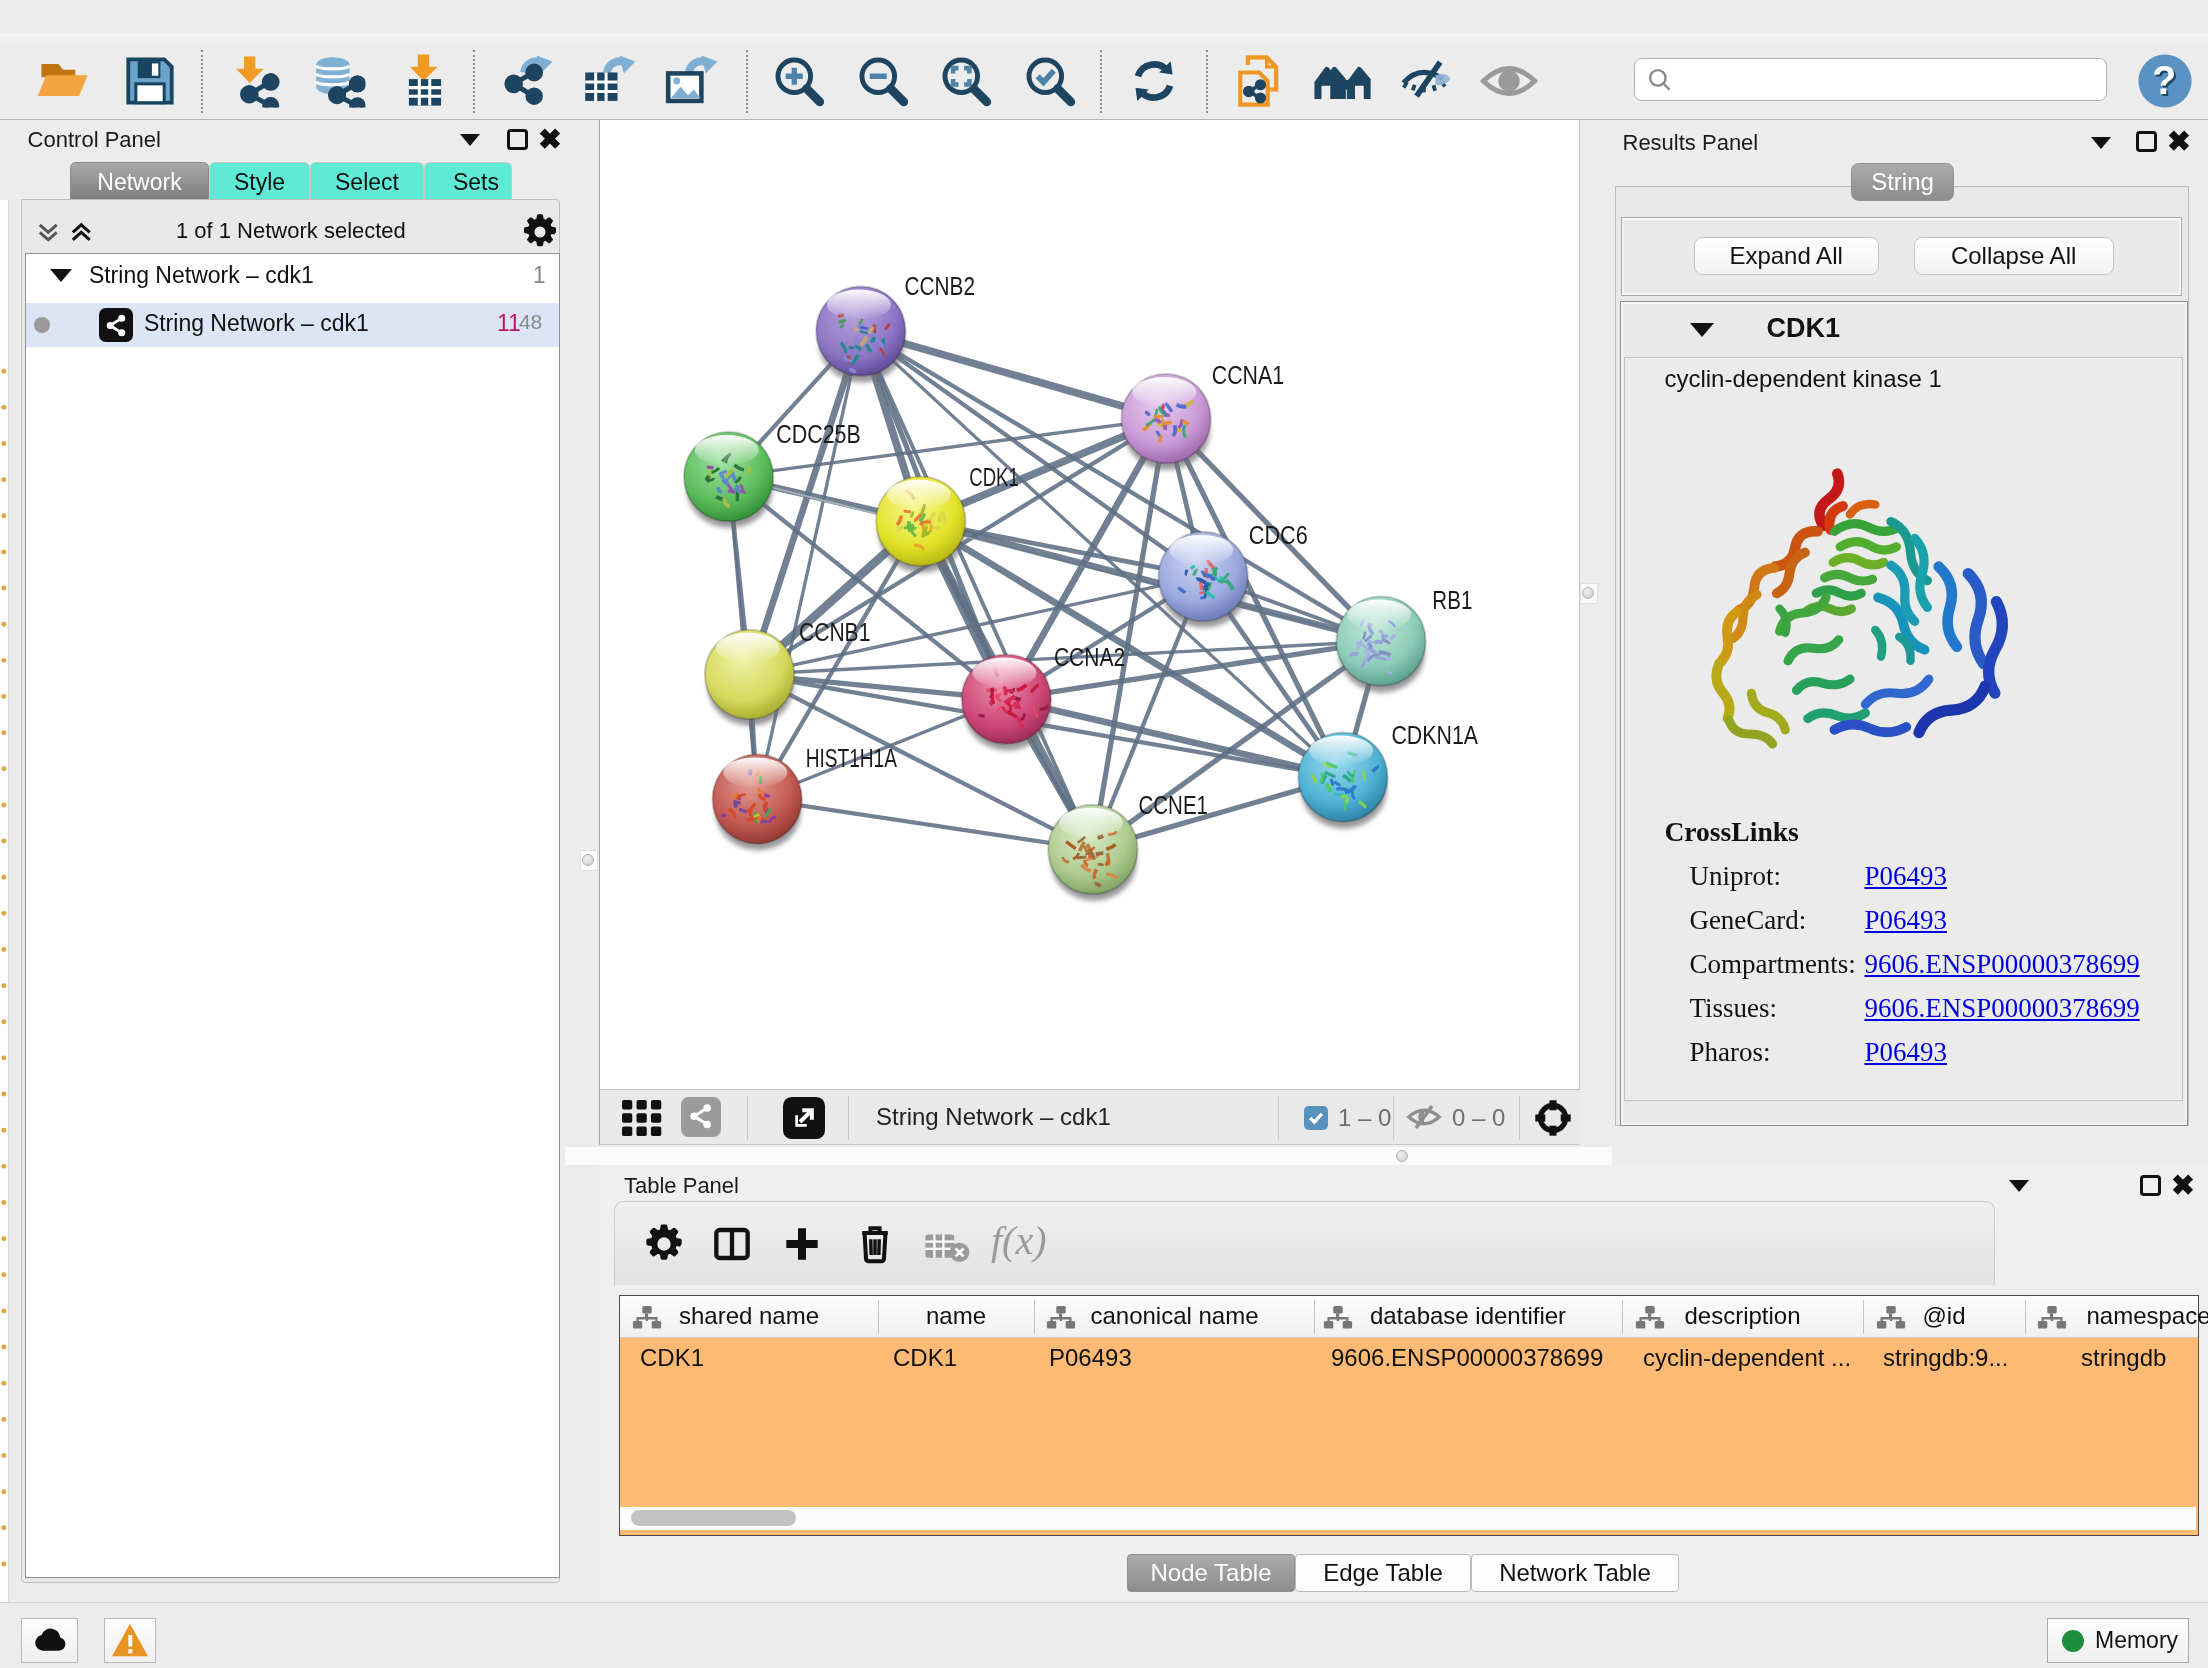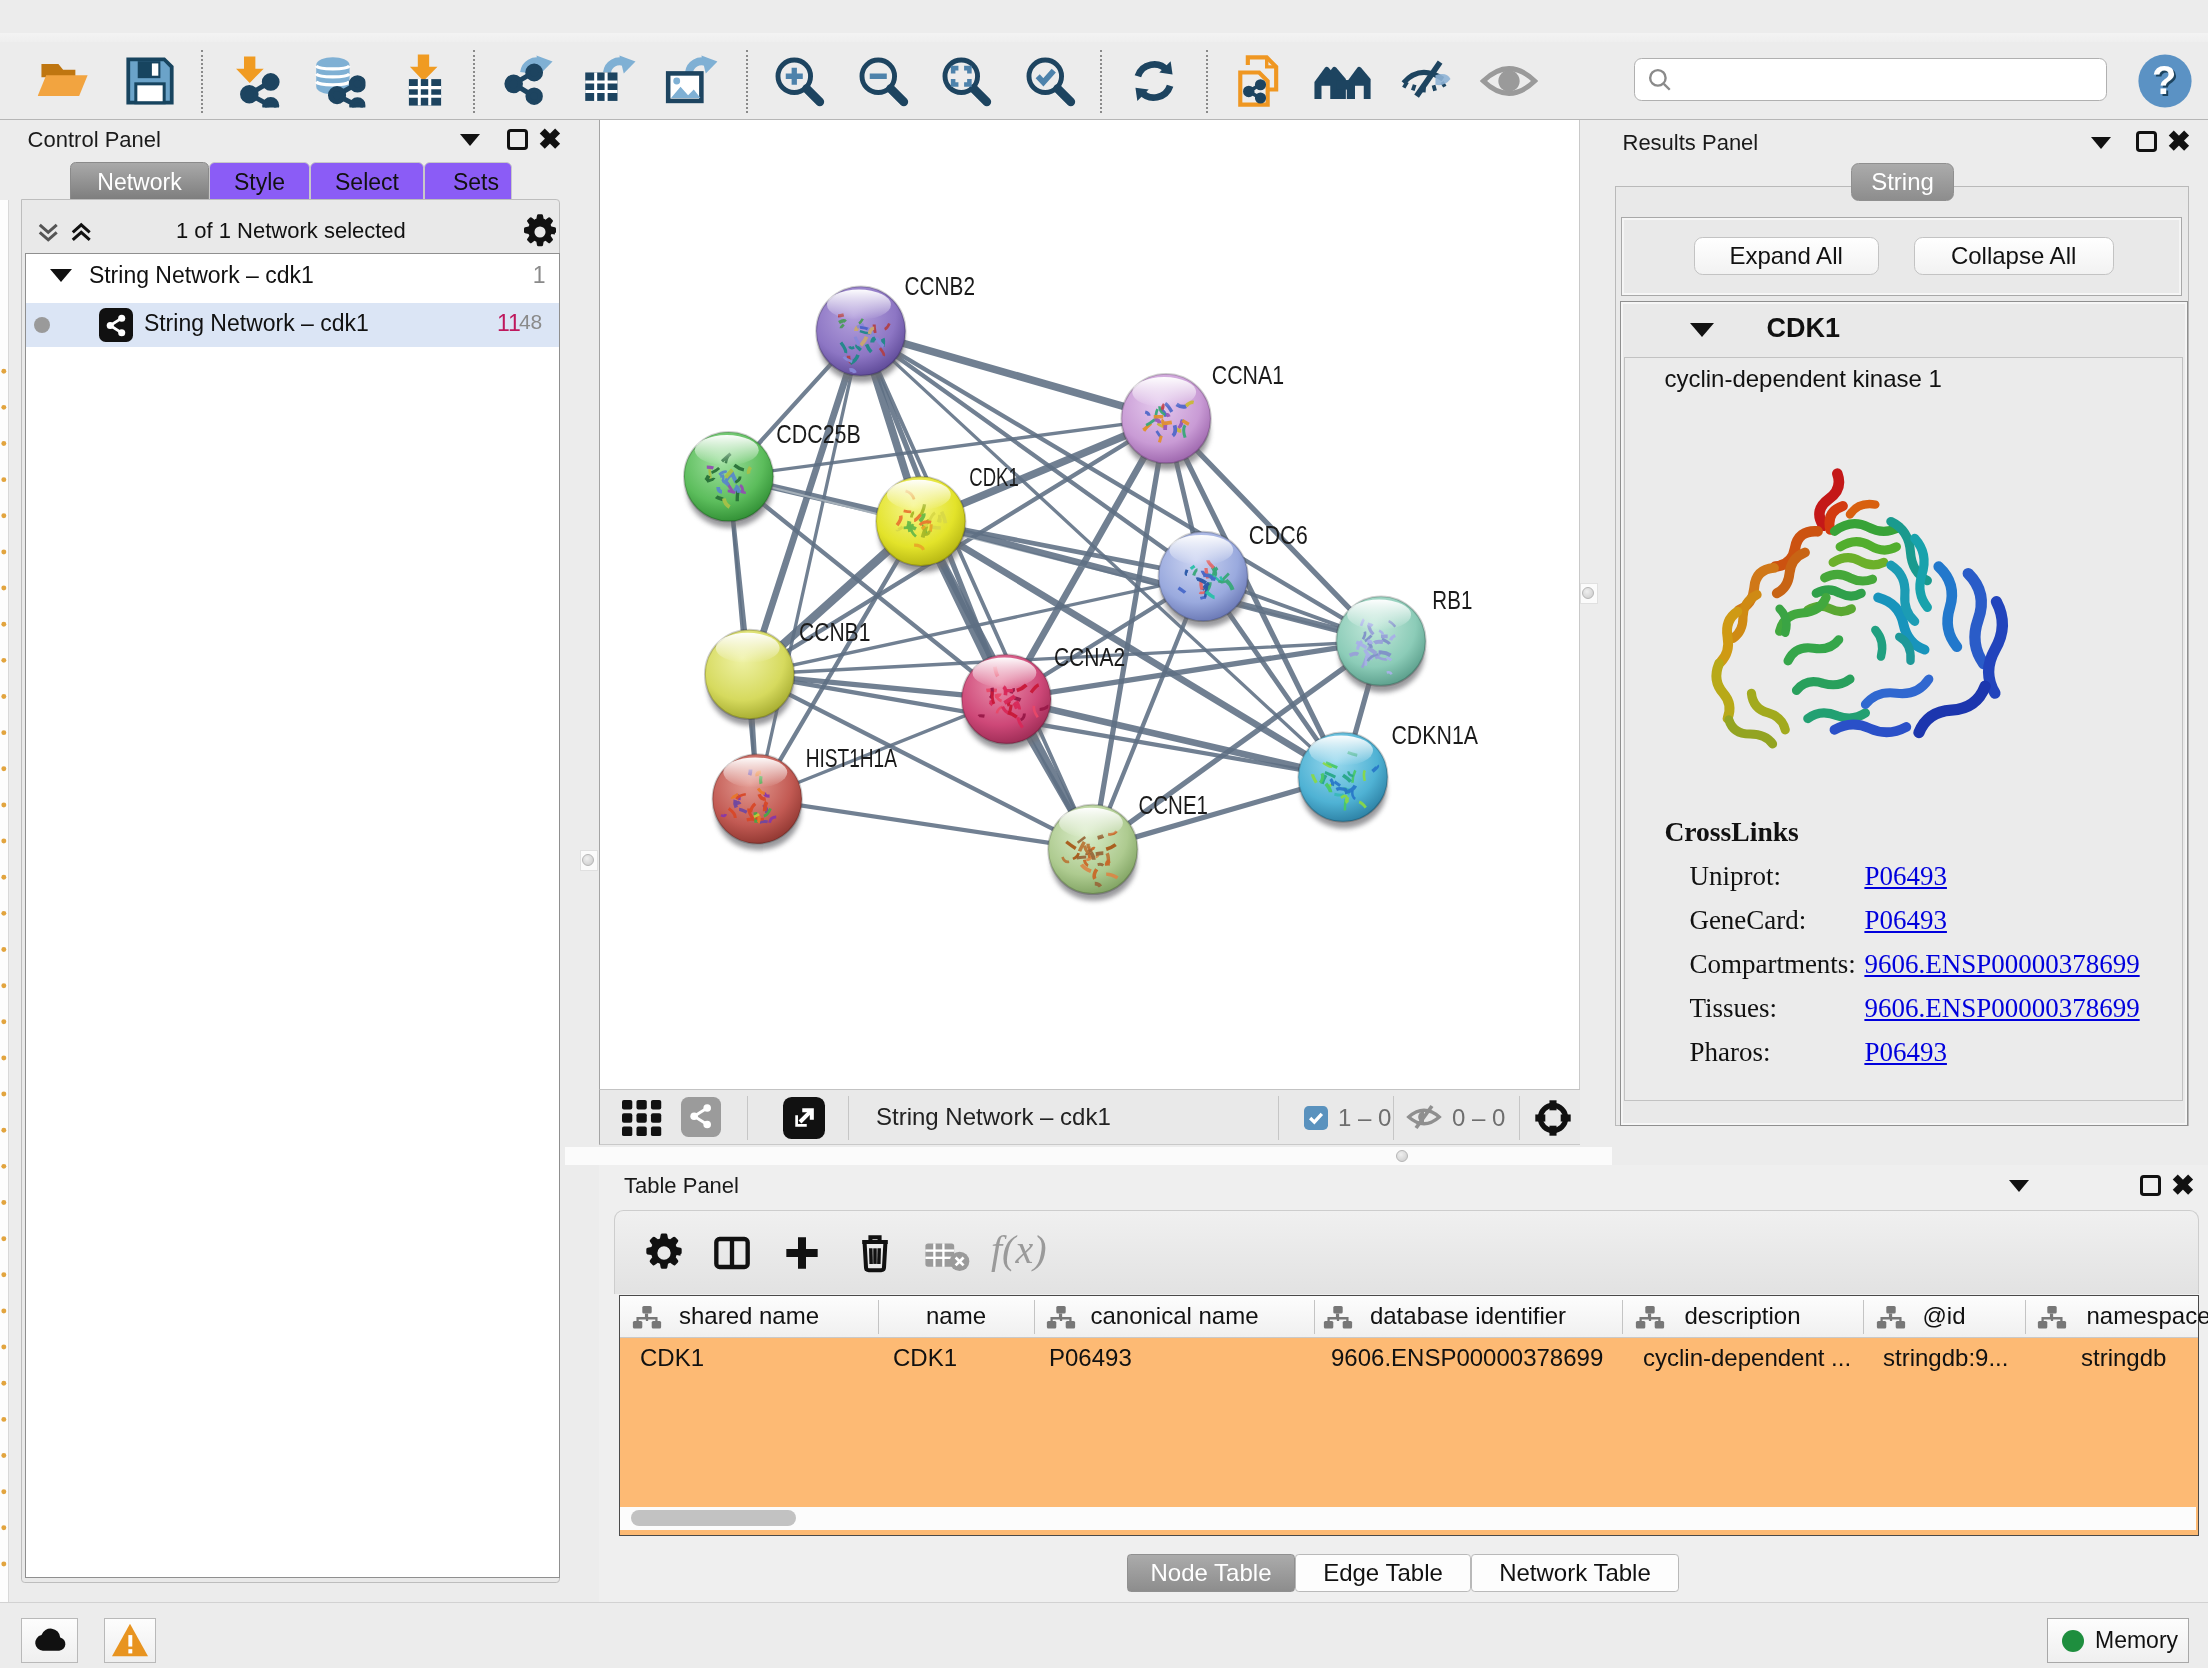--- a/index.html
+++ b/index.html
@@ -25,21 +25,21 @@
 
   
   .ptitle { font-size:22px; color:#1a1a1a; }
   .pctl-tri { width:0; height:0; border-left:10.5px solid transparent; border-right:10.5px solid transparent;
     border-top:12.4px solid #111; position:absolute; }
   .pctl-sq { width:21px; height:21px; border:3.3px solid #111; border-radius:3.8px; position:absolute; }
   .pctl-x { position:absolute; font-size:28.5px; font-weight:bold; color:#111; line-height:21px; }
 
   
   #ctrl { position:absolute; left:0; top:120px; width:565px; height:1482px; background:#ececec; }
-  .tab { position:absolute; top:42px; height:38px; background:#8b5cf6; border:1px solid #c8c8c8;
+  .tab { position:absolute; top:42px; height:38px; background:#5eead4; border:1px solid #c8c8c8;
     border-radius:5.7px 5.7px 0 0; font-size:23px; color:#111; text-align:center; line-height:38px; }
   .tabsel { background:linear-gradient(#a9a9a9,#7e7e7e); color:#fff; border-color:#8a8a8a; }
   #ctrl-box { position:absolute; left:21px; top:79px; width:539px; height:1384px;
     border:1px solid #bdbdbd; background:#e9e9e9; border-radius:0 3.8px 3.8px 3.8px; }
   #ctrl-head { position:absolute; left:2.9px; top:15px; width:532px; height:38px; }
   #ctrl-tree { position:absolute; left:2.9px; top:53px; width:535px; height:1325px;
     background:#fff; border:1px solid #8f8f8f; }
 
   
   #canvas { position:absolute; left:599px; top:120px; width:981px; height:969px;
@@ -1078,21 +1078,21 @@
     </div>
   </div>
 </div>
 
 <div id="tablepanel">
   <div class="ptitle" style="position:absolute;left:25px;top:7.6px;">Table Panel</div>
   <div class="pctl-tri" style="left:1410px;top:15px;"></div>
   <div class="pctl-sq" style="left:1541px;top:9.5px;"></div>
   <div class="pctl-x" style="left:1572px;top:9.5px;">✖</div>
 
-  <div style="position:absolute;left:15px;top:45px;width:1585px;height:84px;border-radius:9.5px 9.5px 0 0;
+  <div style="position:absolute;left:15px;top:36px;width:1381px;height:84px;border-radius:9.5px 9.5px 0 0;
        background:linear-gradient(#f0f0f0,#e2e2e2);border:1px solid #cdcdcd;border-bottom:none;">
     <svg style="position:absolute;left:27.6px;top:21px;" width="42" height="42" viewBox="0 0 24 24">
       <path fill="#111" d="M12 8.2a3.8 3.8 0 1 0 0 7.6 3.8 3.8 0 0 0 0-7.6zm9.4 5.4l-2.2-.4a7 7 0 0 1-.5 1.2l1.3 1.8a.9.9 0 0 1-.1 1.2l-1.4 1.4a.9.9 0 0 1-1.2.1l-1.8-1.3a7 7 0 0 1-1.2.5l-.4 2.2a.9.9 0 0 1-.9.7h-2a.9.9 0 0 1-.9-.7l-.4-2.2a7 7 0 0 1-1.2-.5l-1.8 1.3a.9.9 0 0 1-1.2-.1L4.1 17.4a.9.9 0 0 1-.1-1.2l1.3-1.8a7 7 0 0 1-.5-1.2l-2.2-.4a.9.9 0 0 1-.7-.9v-2a.9.9 0 0 1 .7-.9l2.2-.4a7 7 0 0 1 .5-1.2L4 5.6a.9.9 0 0 1 .1-1.2l1.4-1.4a.9.9 0 0 1 1.2-.1l1.8 1.3a7 7 0 0 1 1.2-.5l.4-2.2a.9.9 0 0 1 .9-.7h2a.9.9 0 0 1 .9.7l.4 2.2a7 7 0 0 1 1.2.5l1.8-1.3a.9.9 0 0 1 1.2.1l1.4 1.4a.9.9 0 0 1 .1 1.2l-1.3 1.8a7 7 0 0 1 .5 1.2l2.2.4a.9.9 0 0 1 .7.9v2a.9.9 0 0 1-.7.9z"></path>
     </svg>
     <svg style="position:absolute;left:97px;top:22px;" width="40" height="40" viewBox="0 0 24 24">
       <rect x="2.6" y="3.6" width="18.8" height="16.8" rx="2" fill="none" stroke="#111" stroke-width="2.6"></rect>
       <line x1="12" y1="3.6" x2="12" y2="20.4" stroke="#111" stroke-width="2.6"></line>
     </svg>
     <svg style="position:absolute;left:167px;top:22px;" width="40" height="40" viewBox="0 0 24 24">
       <path fill="#111" d="M9.6 2.6 h4.8 v7 h7 v4.8 h-7 v7 h-4.8 v-7 h-7 v-4.8 h7 z"></path>

